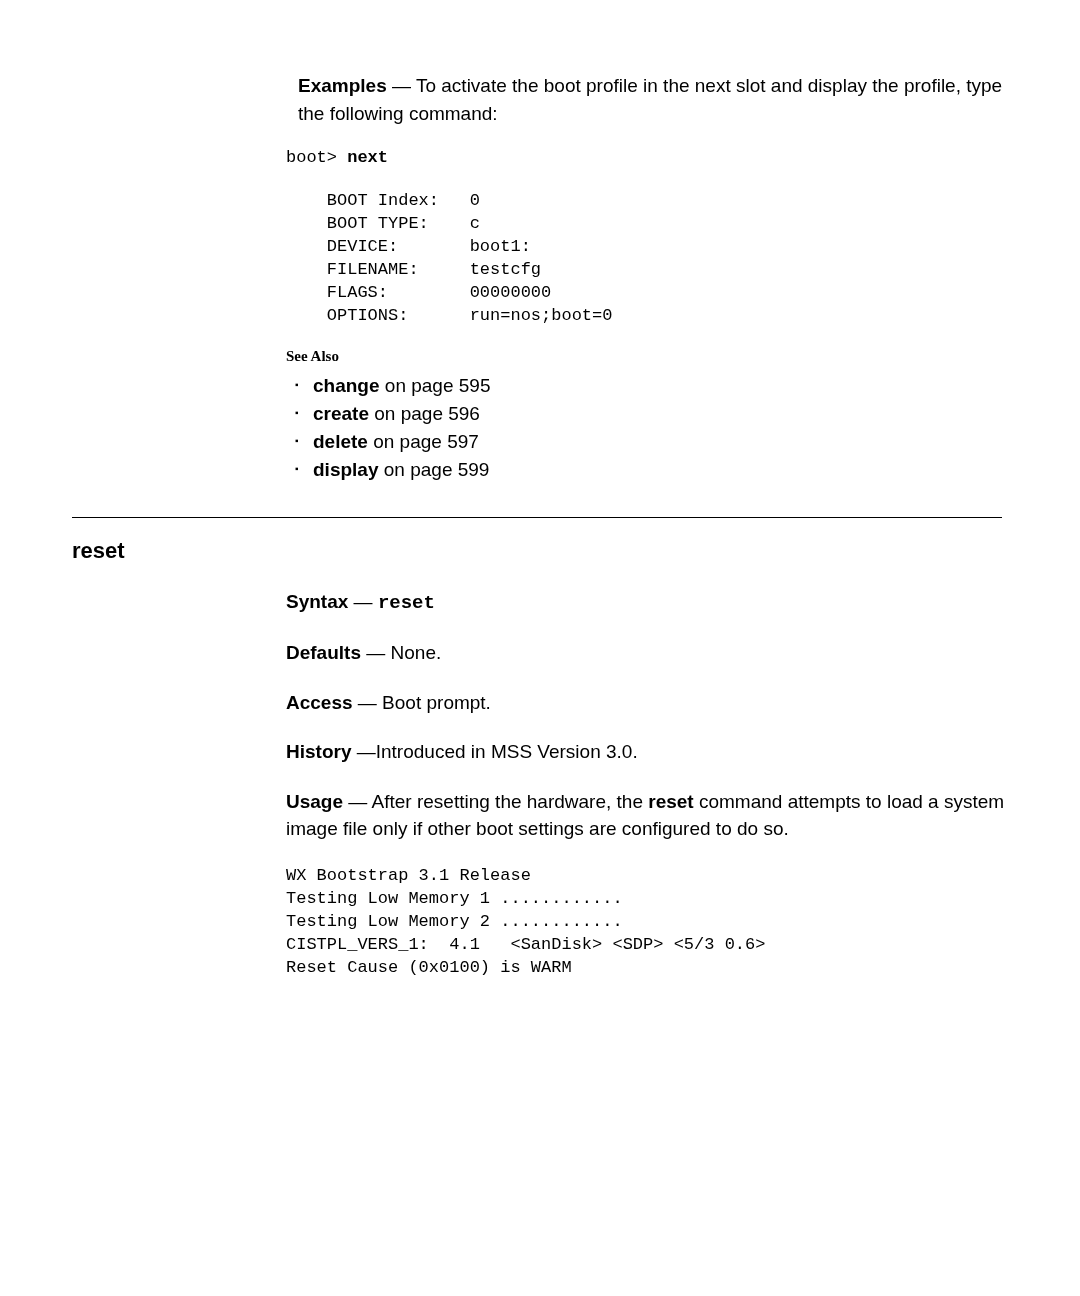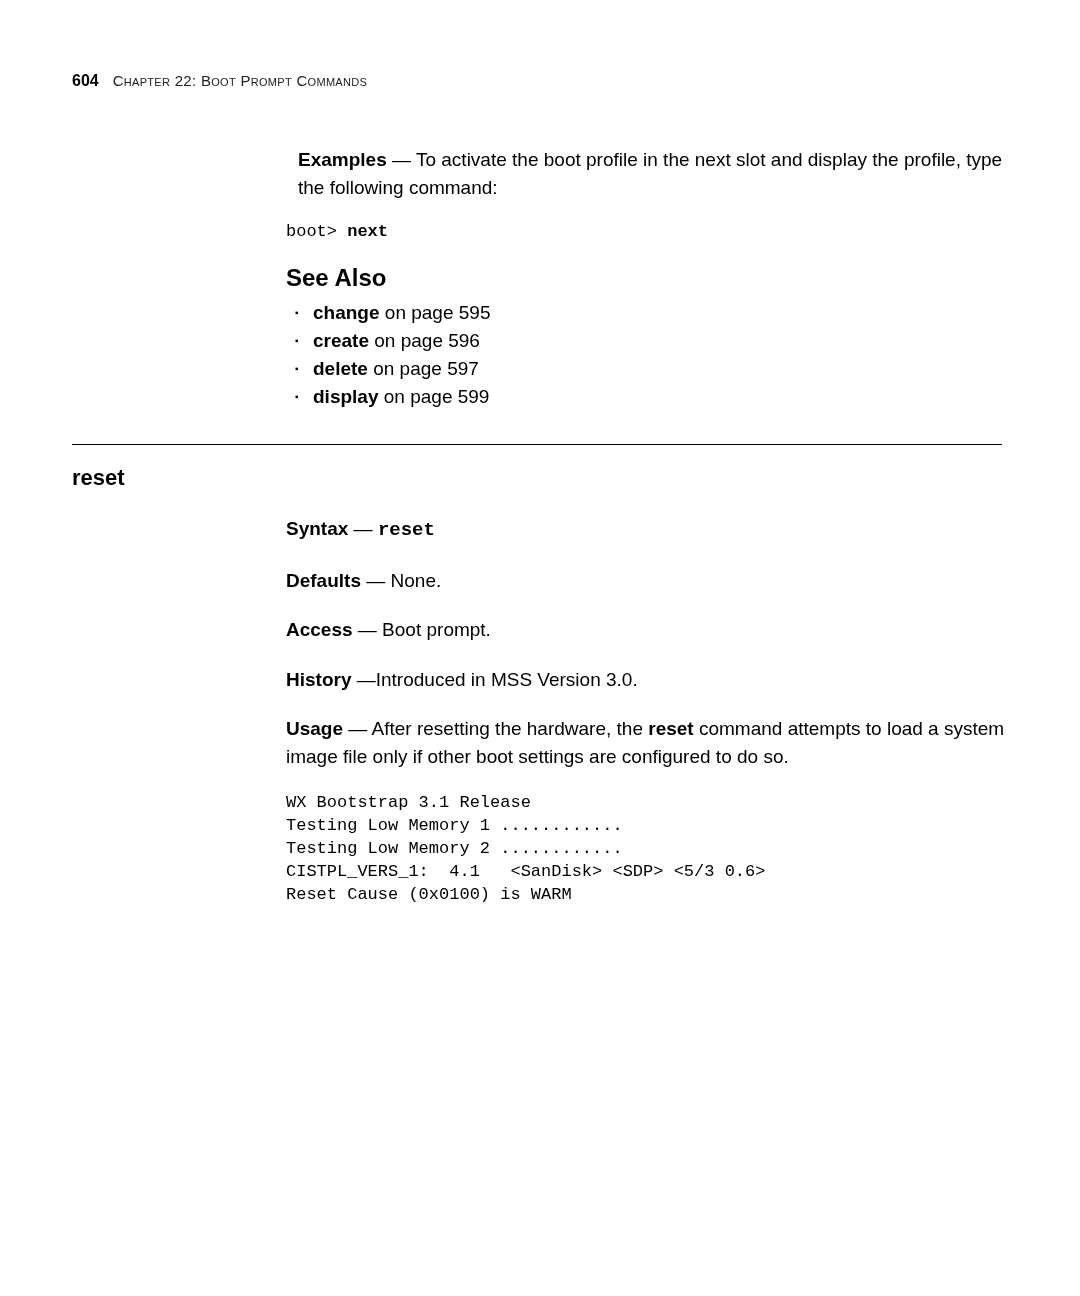--- a/index.html
+++ b/index.html
@@ -40,22 +40,23 @@
   }
   .mono {
     font-family: "Courier New", Courier, monospace;
     white-space: pre;
     font-size: 17px;
     line-height: 1.35;
     margin: 20px 0 14px 0;
   }
   .see-also-h {
     font-weight: 700;
-    font-size: 24px;
+    font-size: 15px;
     margin: 20px 0 10px 0;
+    font-family: Liberation Serif, serif;
   }
   ul.sa {
     list-style: none;
     margin: 9px;
     padding: 0;
   }
   ul.sa li {
     margin: 6px 0;
     font-size: 19px;
   }
@@ -100,33 +101,35 @@
   .block b { font-weight: 700; }
   .syntax-mono {
     font-family: "Courier New", Courier, monospace;
     font-weight: 700;
   }
 </style>
 </head>
 <body>
 
 <div class="page">
-  <div class="runhead">
-    <span class="pagenum">604</span>
-    <span class="runhead-text">Chapter 22: Boot Prompt Commands</span>
-  </div>
 
   <div class="content">
 
     <p class="sect">
       <b>Examples</b><span> — To activate the boot profile in the next slot and display the profile, type the following command:</span>
     </p>
 
     <div class="mono"><span>boot&gt; </span><b>next</b></div>
 
+    <div class="mono">    BOOT Index:   0
+    BOOT TYPE:    c
+    DEVICE:       boot1:
+    FILENAME:     testcfg
+    FLAGS:        00000000
+    OPTIONS:      run=nos;boot=0</div>
 
     <div class="see-also-h">See Also</div>
     <ul class="sa">
       <li><b>change</b><span> on page 595</span></li>
       <li><b>create</b><span> on page 596</span></li>
       <li><b>delete</b><span> on page 597</span></li>
       <li><b>display</b><span> on page 599</span></li>
     </ul>
 
     <hr class="hr">

